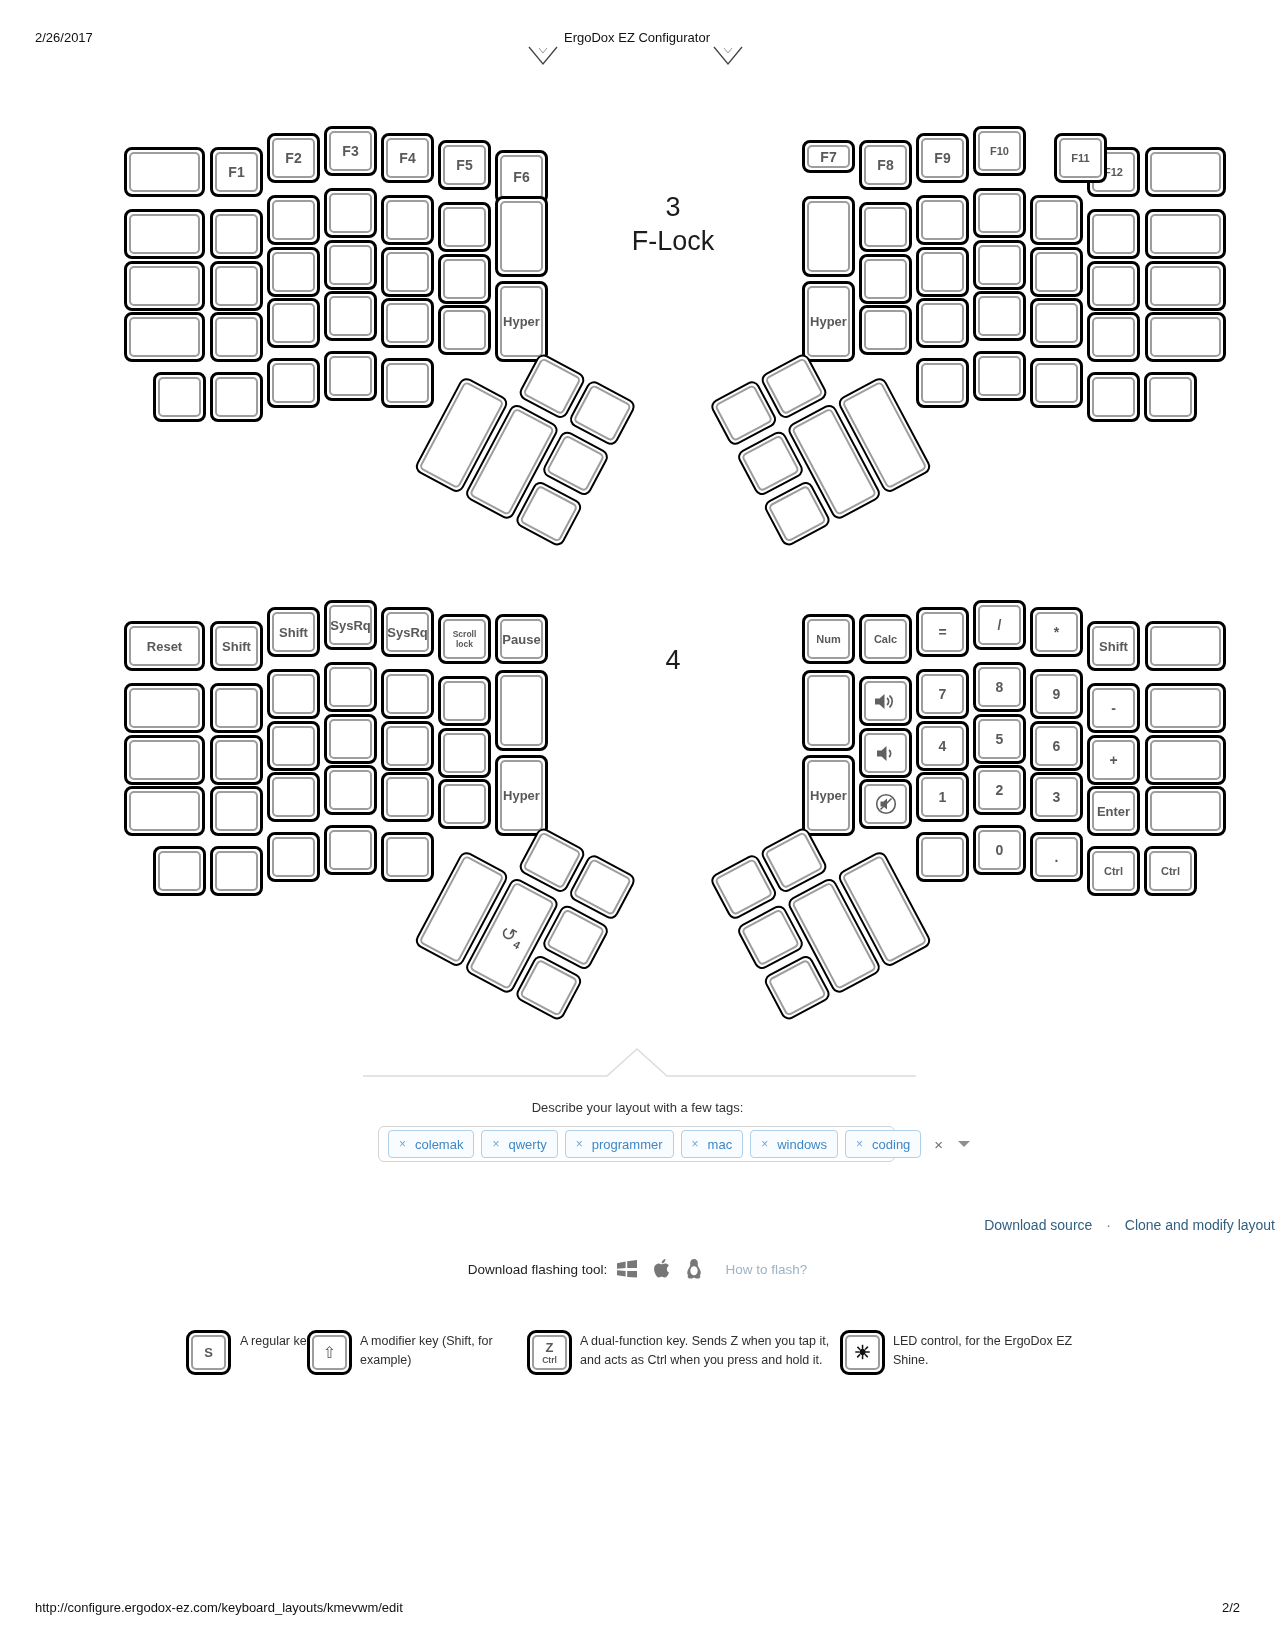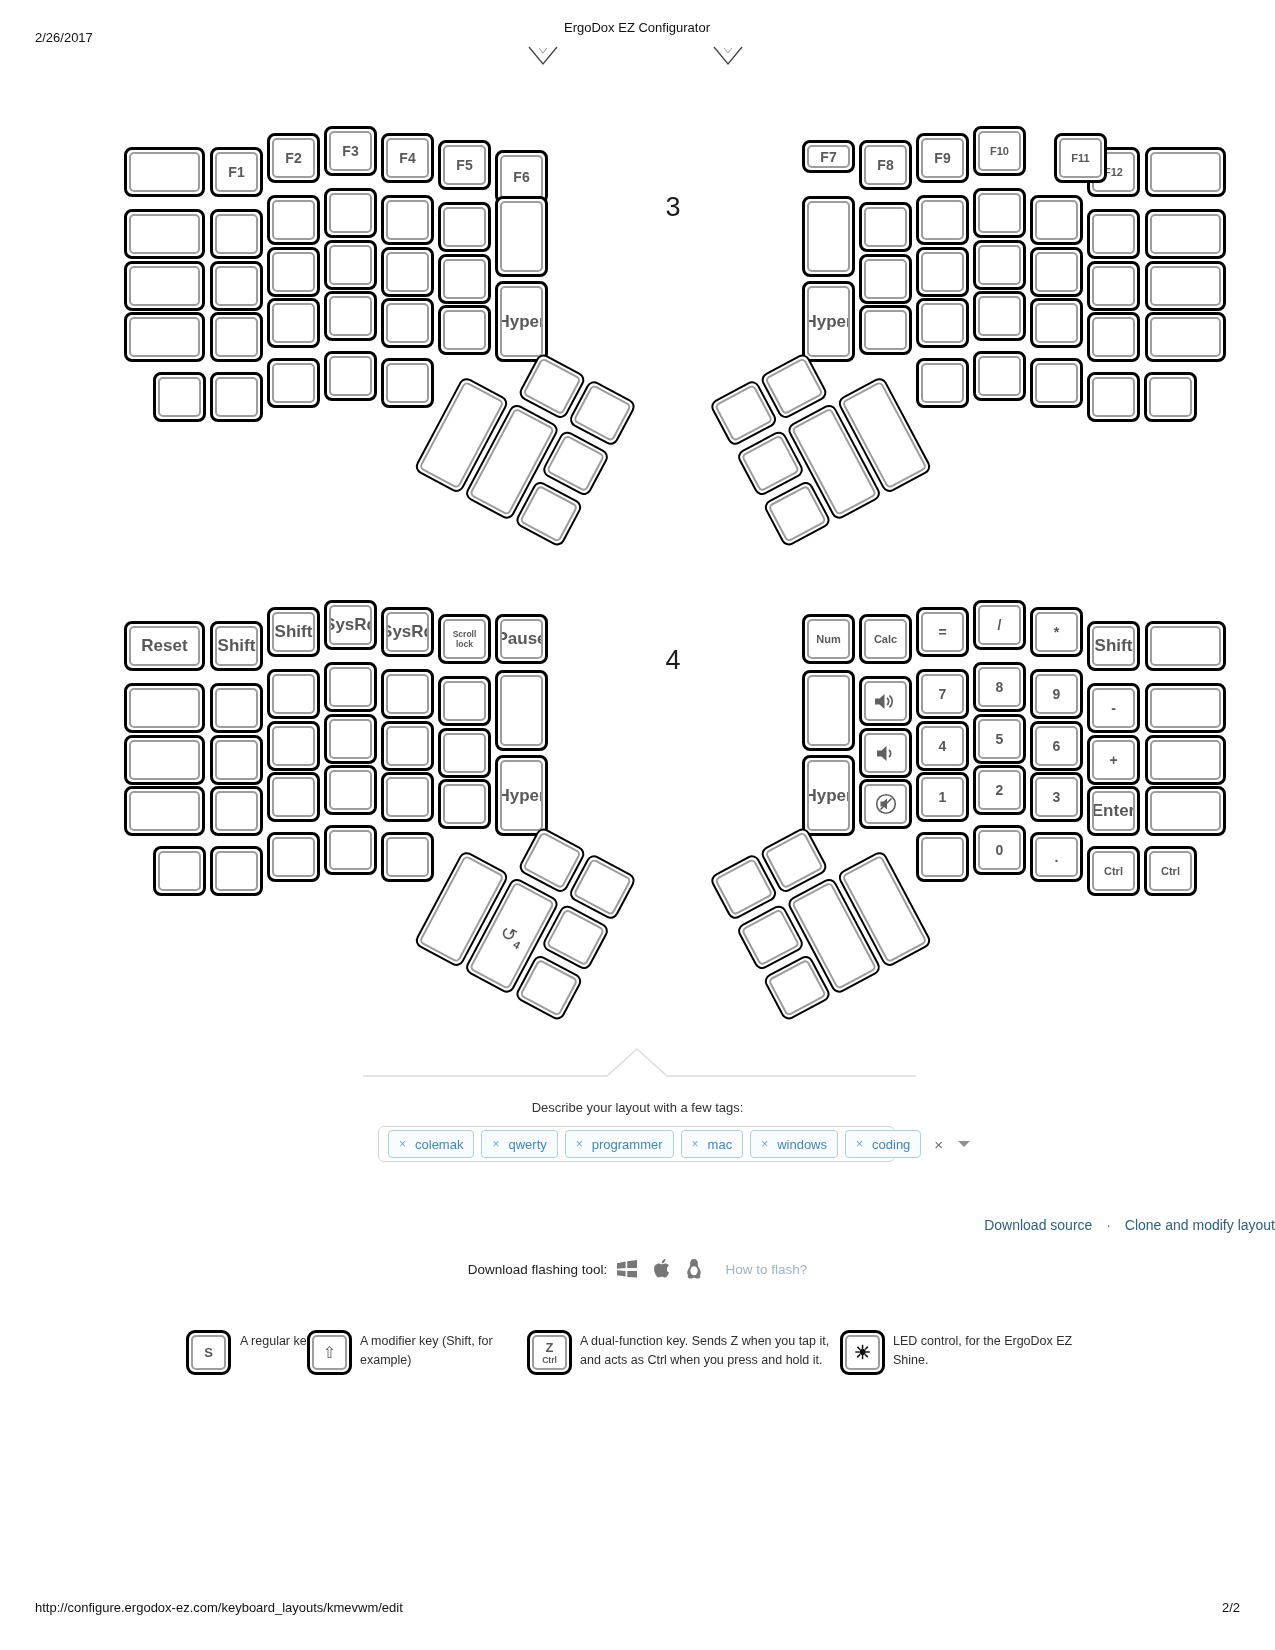--- a/index.html
+++ b/index.html
@@ -23,21 +23,21 @@
     box-sizing:border-box;
   }
   .key .in{
     position:absolute;left:2px;top:2px;right:2px;bottom:2px;
     border:2px solid #9d9d9d;border-radius:5px;
     display:flex;align-items:center;justify-content:center;text-align:center;
     color:#595959;font-weight:bold;font-size:13px;overflow:hidden;
   }
   .key .in.sz-big{font-size:14px;}
   .key .in.sz-med{font-size:11px;}
-  .key .in.sz-sml{font-size:17px;}
+  .key .in.sz-sml{font-size:13px;}
   .key .in.tiny{font-size:8.5px;line-height:10px;}
   .thumb-cluster{position:absolute;width:167px;height:164px;}
   .thumb-cluster .key{border-width:2px;}
   .thumb-cluster .key .in{border-width:2px;}
   .rot-l{transform:rotate(28deg);transform-origin:0 0;}
   .rot-r{transform:rotate(-28deg);transform-origin:167px 0;}
   .layer4-glyph{display:flex;align-items:center;color:#555;}
   .layer4-glyph .arrow{font-size:19px;font-weight:normal;}
   .layer4-glyph .num{font-size:11px;font-weight:bold;margin-top:10px;margin-left:1px;}
 
@@ -84,33 +84,34 @@
   .legend-key .kt.sun{font-size:19px;color:#111;}
   .legend-key .kb2{font-size:8.5px;line-height:10px;}
   .legend-text{position:absolute;font-size:12.5px;line-height:19px;color:#2e2e2e;}
 
   .chev{position:absolute;}
 </style>
 </head>
 <body>
 
 <div class="abs hdr" style="left:35px;top:30px;">2/26/2017</div>
-<div class="abs hdr" style="left:487px;top:20px;width:300px;text-align:center;">ErgoDox EZ Configurator</div>
+<div class="abs hdr" style="left:487px;top:30px;width:300px;text-align:center;">ErgoDox EZ Configurator</div>
 
 <svg class="chev" style="left:527px;top:45px;" width="32" height="22" viewBox="0 0 32 22">
   <polyline points="2,2 16,19 30,2" fill="none" stroke="#444" stroke-width="1.3"></polyline>
   <polyline points="12,3 16,8 20,3" fill="none" stroke="#999" stroke-width="1"></polyline>
 </svg>
 <svg class="chev" style="left:712px;top:45px;" width="32" height="22" viewBox="0 0 32 22">
   <polyline points="2,2 16,19 30,2" fill="none" stroke="#444" stroke-width="1.3"></polyline>
   <polyline points="12,3 16,8 20,3" fill="none" stroke="#999" stroke-width="1"></polyline>
 </svg>
 
 <div class="abs layer-headline" style="left:513px;top:190px;">
   <div>3</div>
+  <div>F-Lock</div>
 </div>
 <div class="abs layer-headline" style="left:513px;top:643px;">
   <div>4</div>
 </div>
 
 <div id="kb-root">
     <div class="kb-half" style="left: 124px; top: 126px; width: 424px; height: 300px;">
       <div class="key" style="left: 0px; top: 21px; width: 81px; height: 50px;">
         <div class="in"></div>
       </div>

